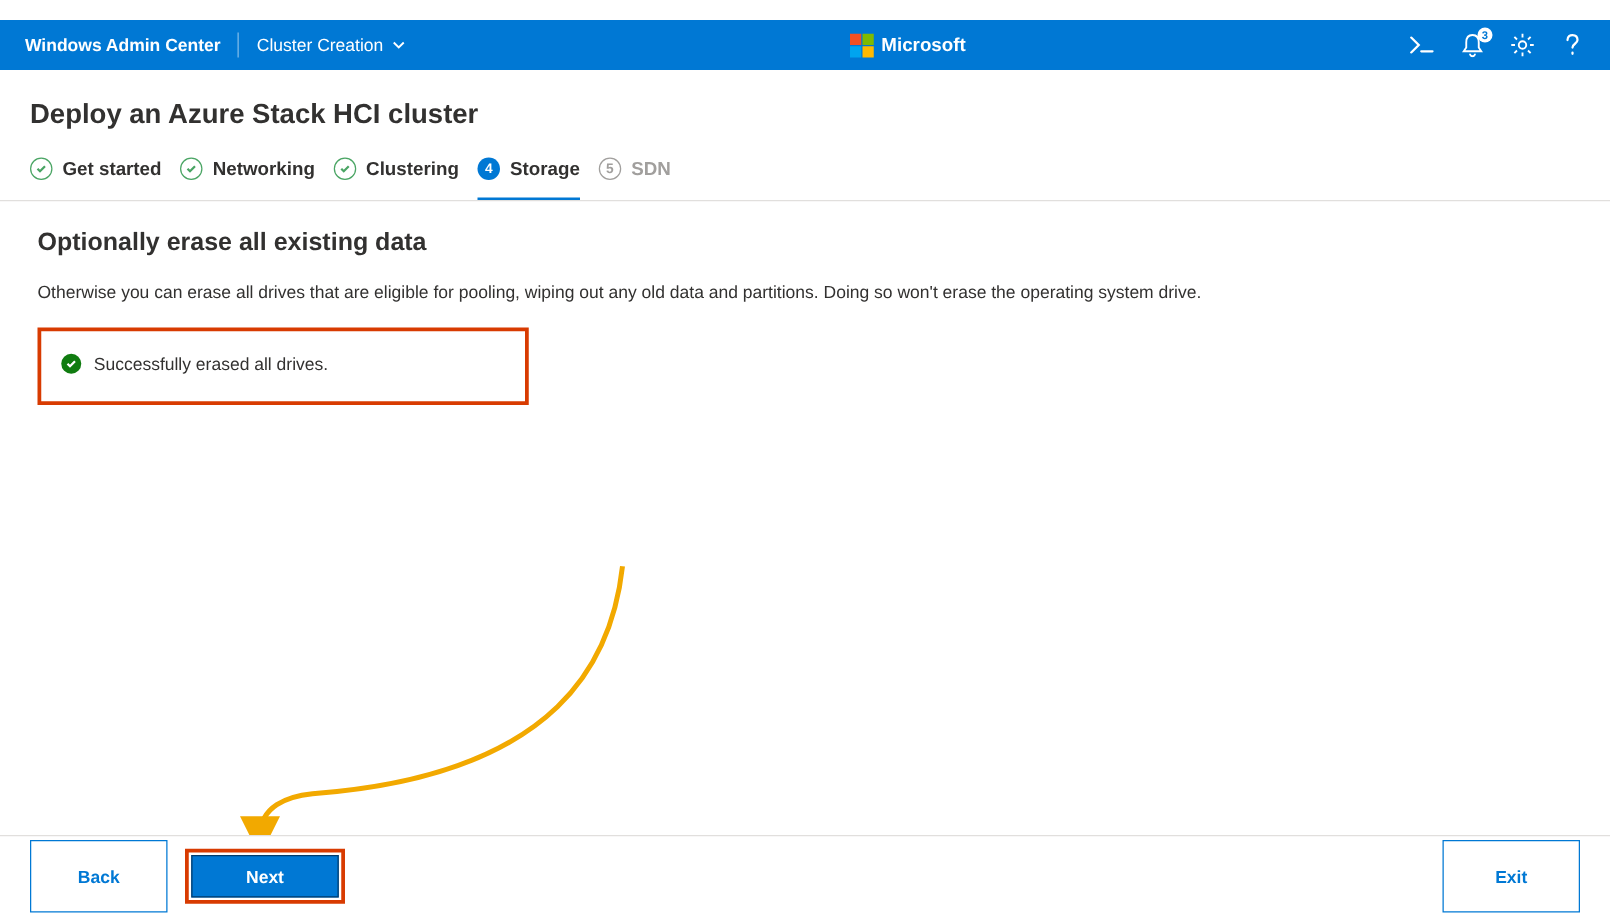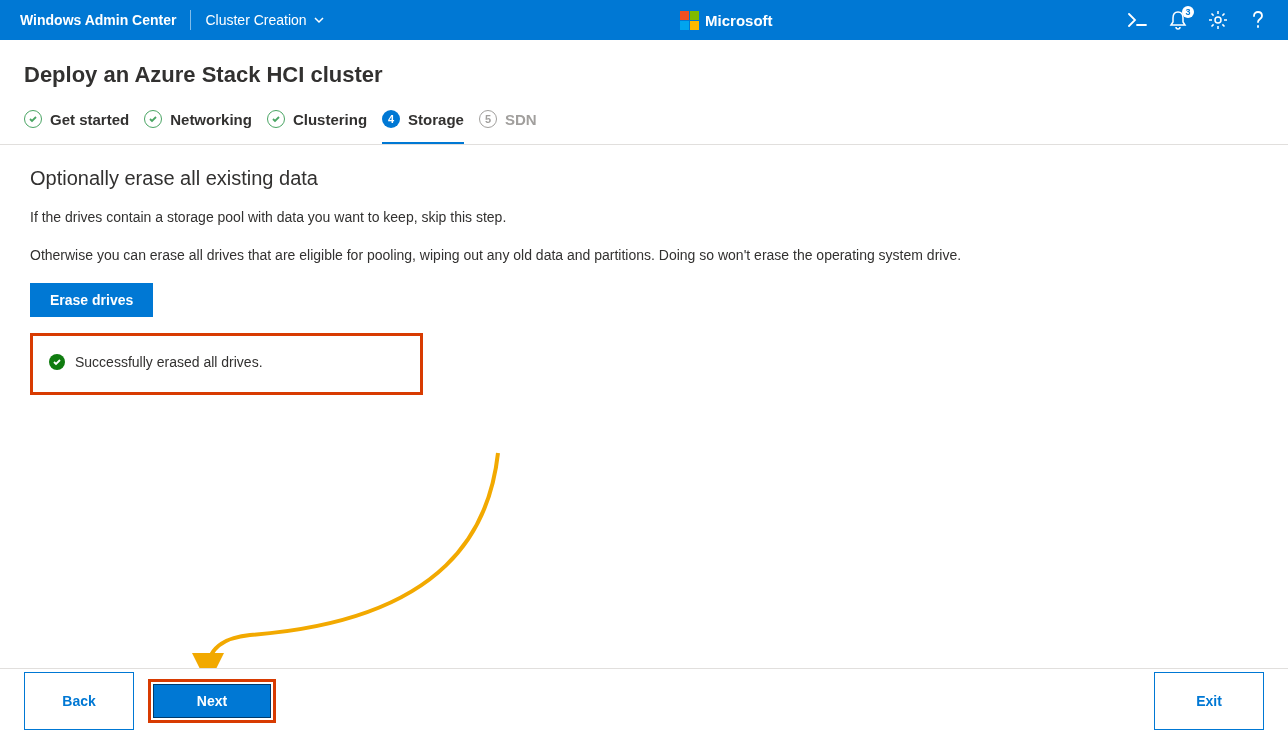--- a/index.html
+++ b/index.html
@@ -1,19 +1,19 @@
 <!DOCTYPE html>
 <html><head>
   <meta charset="utf-8">
   <style>
     * { margin: 0; padding: 0; box-sizing: border-box; }
     body { font-family: 'Segoe UI', Tahoma, sans-serif; color: #323130; background: #fff; width: 1288px; height: 732px; overflow: hidden; position: relative; }
 
     
-    .topbar { background: #0078d4; height: 40px; display: flex; align-items: center; color: #fff; padding: 0 20px; }
+    .topbar { background: #0078d4; height: 40px; display: flex; align-items: center; color: #fff; padding: 0 20px; margin-top: 16px; }
     .topbar-left { display: flex; align-items: center; gap: 14px; font-size: 14px; }
     .topbar-title { font-weight: 600; }
     .vsep { width: 1px; height: 20px; background: rgba(255,255,255,0.5); }
     .topbar-context { display: flex; align-items: center; gap: 6px; cursor: pointer; }
     .topbar-center { flex: 1; display: flex; justify-content: center; align-items: center; gap: 6px; font-size: 15px; font-weight: 600; }
     .ms-logo { display: grid; grid-template-columns: 9px 9px; grid-template-rows: 9px 9px; gap: 1px; }
     .ms-logo div:nth-child(1){background:#f25022;} .ms-logo div:nth-child(2){background:#7fba00;}
     .ms-logo div:nth-child(3){background:#00a4ef;} .ms-logo div:nth-child(4){background:#ffb900;}
     .topbar-right { display: flex; align-items: center; gap: 20px; }
     .topbar-icon { width: 20px; height: 20px; display: flex; align-items: center; justify-content: center; cursor: pointer; position: relative; }
@@ -33,21 +33,21 @@
     .wstep.inactive .circ { border: 1.5px solid #a19f9d; color: #a19f9d; }
 
     
     .body { display: flex; height: calc(100% - 40px - 63px - 48px - 64px); }
     .sidebar { width: 297px; border-right: 1px solid #e1dfdd; padding-top: 10px; position: relative; }
     .side-item { padding: 10px 18px; font-size: 14px; cursor: pointer; }
     .side-item.selected { background: #d0e7f8; }
     .collapse { position: absolute; bottom: 10px; right: 14px; color: #0078d4; cursor: pointer; }
 
     .content { flex: 1; padding: 22px 30px; }
-    .content h2 { font-size: 20px; font-weight: 400; margin-bottom: 18px; }
+    .content h2 { font-size: 20px; font-weight: 700; margin-bottom: 18px; }
     .content p { font-size: 14px; margin-bottom: 18px; line-height: 1.4; }
     .btn-primary { background: #0078d4; color: #fff; border: none; padding: 9px 20px; font-size: 14px; font-weight: 600; cursor: pointer; }
     .status-box { border: 3px solid #d83b01; padding: 10px 16px 14px; margin-top: 16px; width: 393px; }
     .status-line { display: flex; gap: 10px; font-size: 14px; padding: 8px 0; }
     .check { width: 16px; height: 16px; border-radius: 50%; background: #107c10; display: flex; align-items: center; justify-content: center; flex-shrink: 0; }
 
     
     .footer { position: absolute; bottom: 0; left: 0; right: 0; height: 64px; border-top: 1px solid #e1dfdd; display: flex; align-items: center; padding: 0 24px; gap: 14px; background: #fff; }
     .btn-secondary { background: #fff; color: #0078d4; border: 1px solid #0078d4; padding: 20px 0; width: 110px; font-size: 14px; font-weight: 600; cursor: pointer; }
     .btn-next-wrap { border: 3px solid #d83b01; padding: 2px; }
@@ -139,23 +139,21 @@
   </div>
   <div class="wstep inactive">
     <span class="circ">5</span>
     <span>SDN</span>
   </div>
 </div>
 
 <div class="body">
   <div class="content">
     <h2>Optionally erase all existing data</h2>
-    <p>If the drives contain a storage pool with data you want to keep, skip this step.</p>
     <p>Otherwise you can erase all drives that are eligible for pooling, wiping out any old data and partitions. Doing so won't erase the operating system drive.</p>
-    <button class="btn-primary">Erase drives</button>
     <div class="status-box">
       <div class="status-line">
         <span class="check">
             <svg width="10" height="10" viewBox="0 0 10 10">
               <path d="M2 5 L4 7 L8 3" stroke="#fff" stroke-width="1.8" fill="none"></path>
             </svg>
           </span>
         <span>Successfully erased all drives.</span>
       </div>
     </div>

